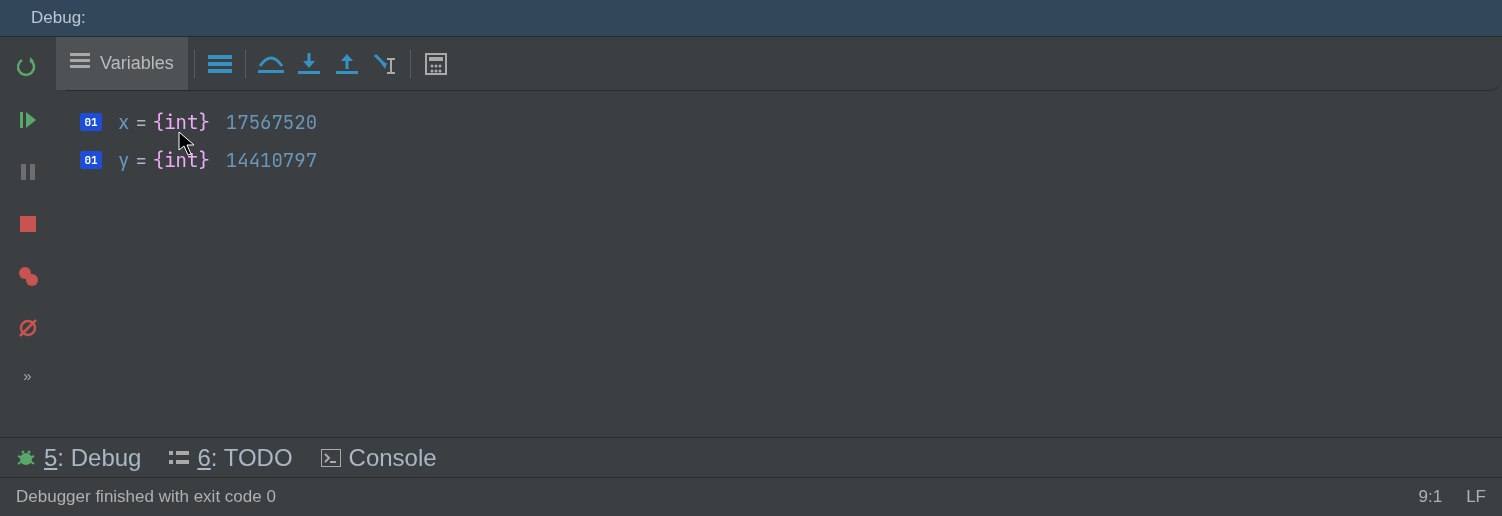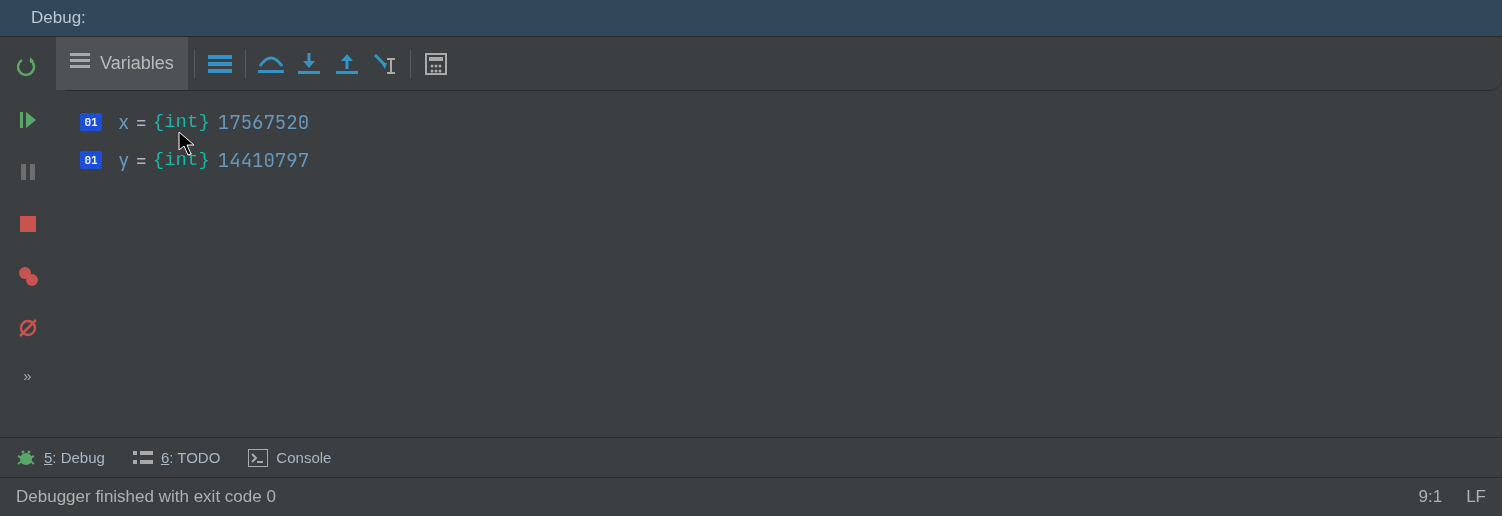--- a/index.html
+++ b/index.html
@@ -125,41 +125,41 @@
     font-size: 11px;
     font-weight: bold;
     display: flex;
     align-items: center;
     justify-content: center;
     border-radius: 2px;
     margin-right: 16px;
   }
   .var-name { color: #6897bb; }
   .var-eq   { color: #a9b7c6; margin: 0 6px; }
-  .var-type { color: #14b8a6; font-family: Liberation Mono, monospace; }
-  .var-val  { color: #6897bb; margin-left: 8px; }
+  .var-type { color: #f0abfc; }
+  .var-val  { color: #6897bb; margin-left: 16px; }
 
   
   .cursor {
     position: absolute;
     left: 178px;
     top: 131px;
     pointer-events: none;
   }
 
   
   .toolwin-bar {
     height: 40px;
     background: #3c3f41;
     border-top: 1px solid #2b2b2b;
     display: flex;
     align-items: center;
     padding-left: 16px;
     gap: 28px;
-    font-size: 15px;
+    font-size: 24px;
   }
   .toolwin-item {
     display: flex;
     align-items: center;
     gap: 8px;
     color: #a9b7c6;
   }
   .toolwin-item .underline { text-decoration: underline; }
 
   

